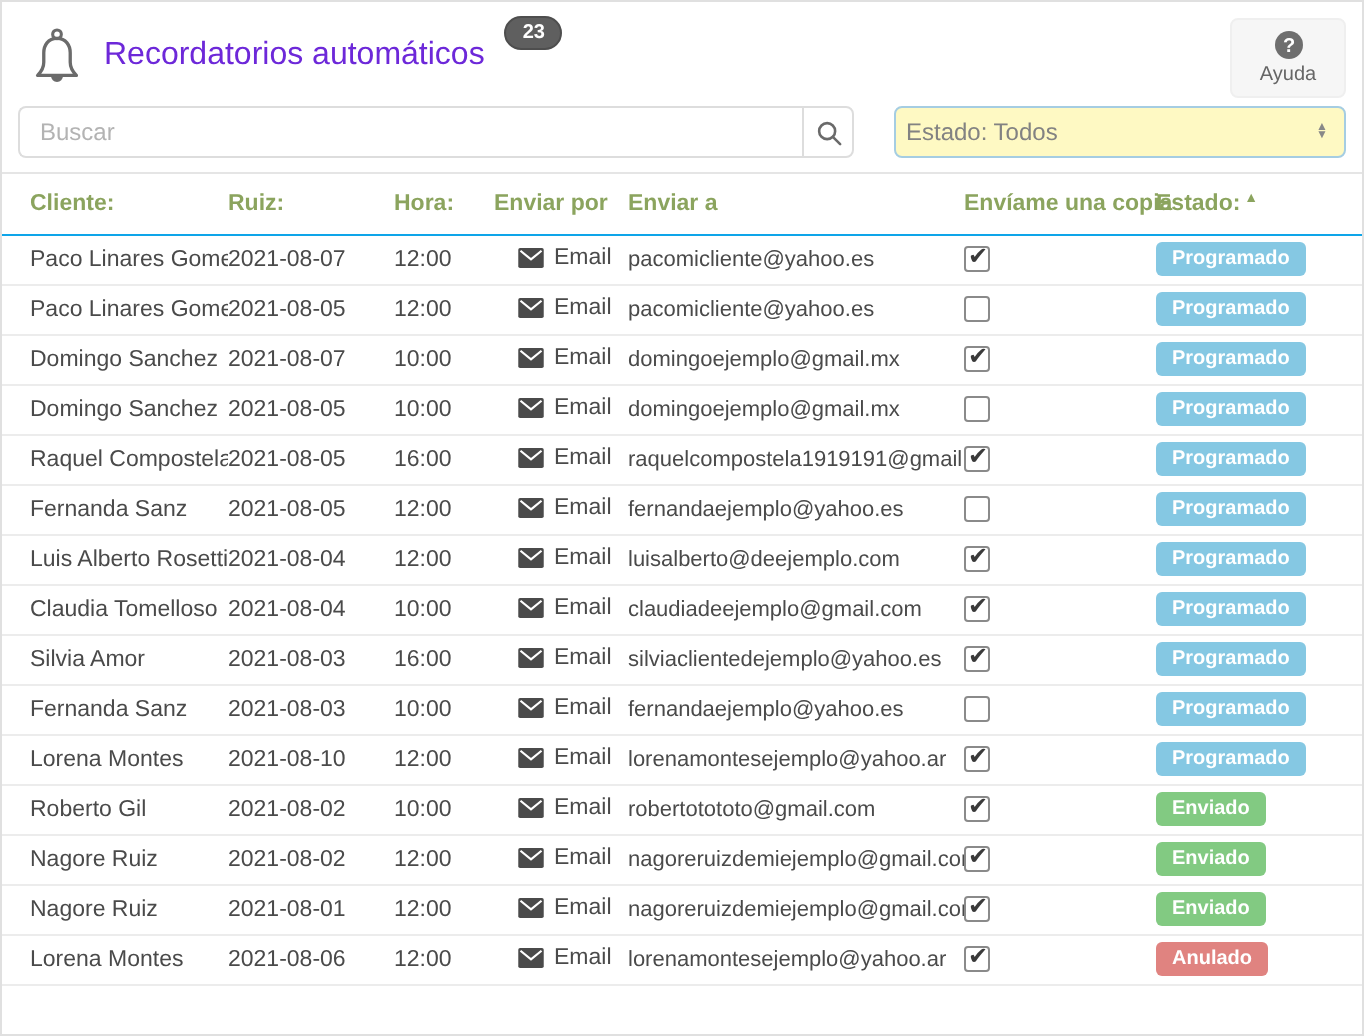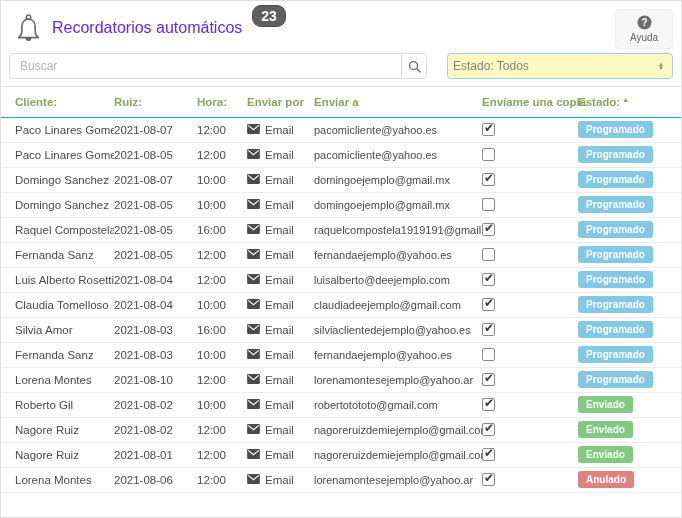--- a/index.html
+++ b/index.html
@@ -20,21 +20,21 @@
   }
   .bell { flex: 0 0 auto; }
   .page-title {
     font-size: 16px; color: #6d28d9;
     margin-left: 10px;
   }
   .count-badge {
     display: inline-block;
     background: var(--count-bg, #5f5f5f);
     color: #fff;
-    font-size: 14px; font-weight: bold;
+    font-size: 10px; font-weight: bold;
     padding: 2px 8px;
     border-radius: 9px;
     border: 1px solid #4e4e4e;
     position: relative; top: -12px; left: 10px;
   }
   .help-btn {
     position: absolute; top: 8px; right: 8px;
     width: 58px; height: 40px;
     background: #f6f6f6;
     border: 1px solid #efefef;
@@ -105,21 +105,21 @@
   th:first-child, td:first-child { padding-left: 14px; }
   td {
     height: 25px;
     color: #4a4a4a;
     border-bottom: 1px solid #ececec;
     white-space: nowrap;
     overflow: hidden;
   }
   td.email-cell { font-size: 11px; }
   .sort-arrow { font-size: 7px; vertical-align: 4px; margin-left: 2px; }
-  .sendvia { display: inline-flex; align-items: flex-start; gap: 5px; }
+  .sendvia { display: inline-flex; align-items: center; gap: 5px; margin-left: 12px; }
   .cb {
     display: inline-block;
     width: 13px; height: 13px;
     border: 1px solid #8a8a8a;
     border-radius: 2px;
     background: #fff;
     position: relative;
     cursor: pointer;
     vertical-align: middle;
   }

